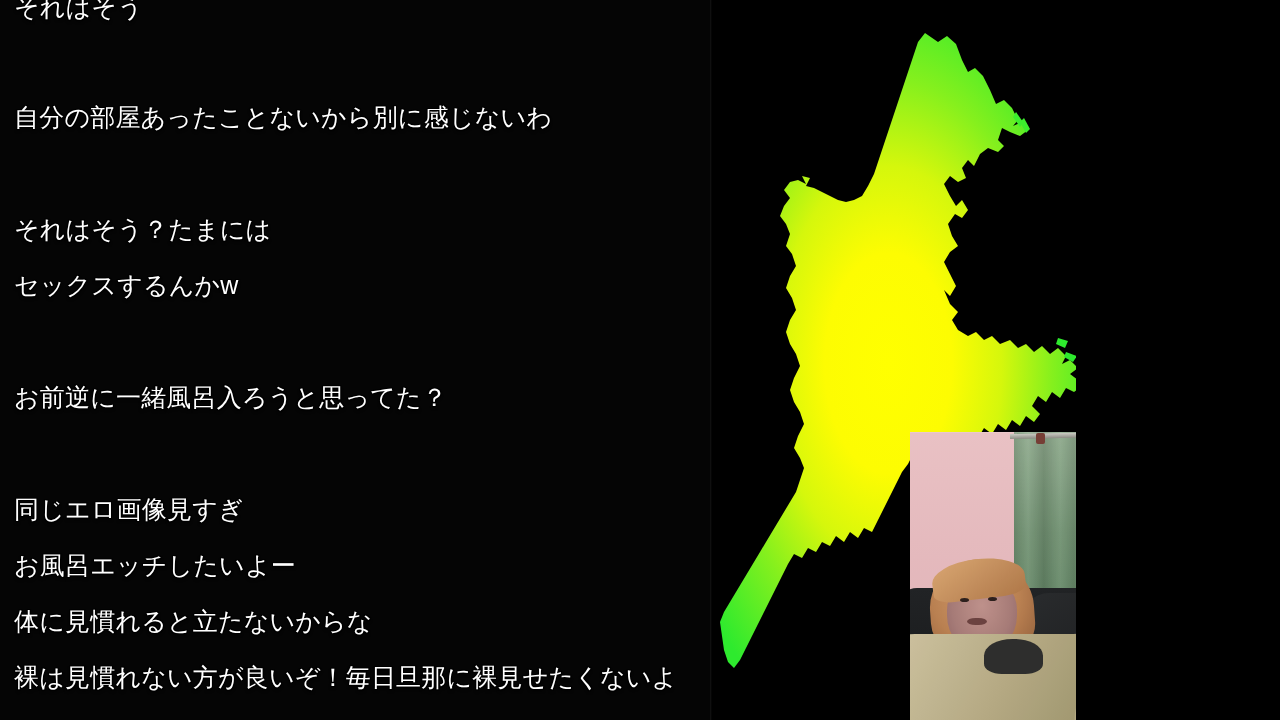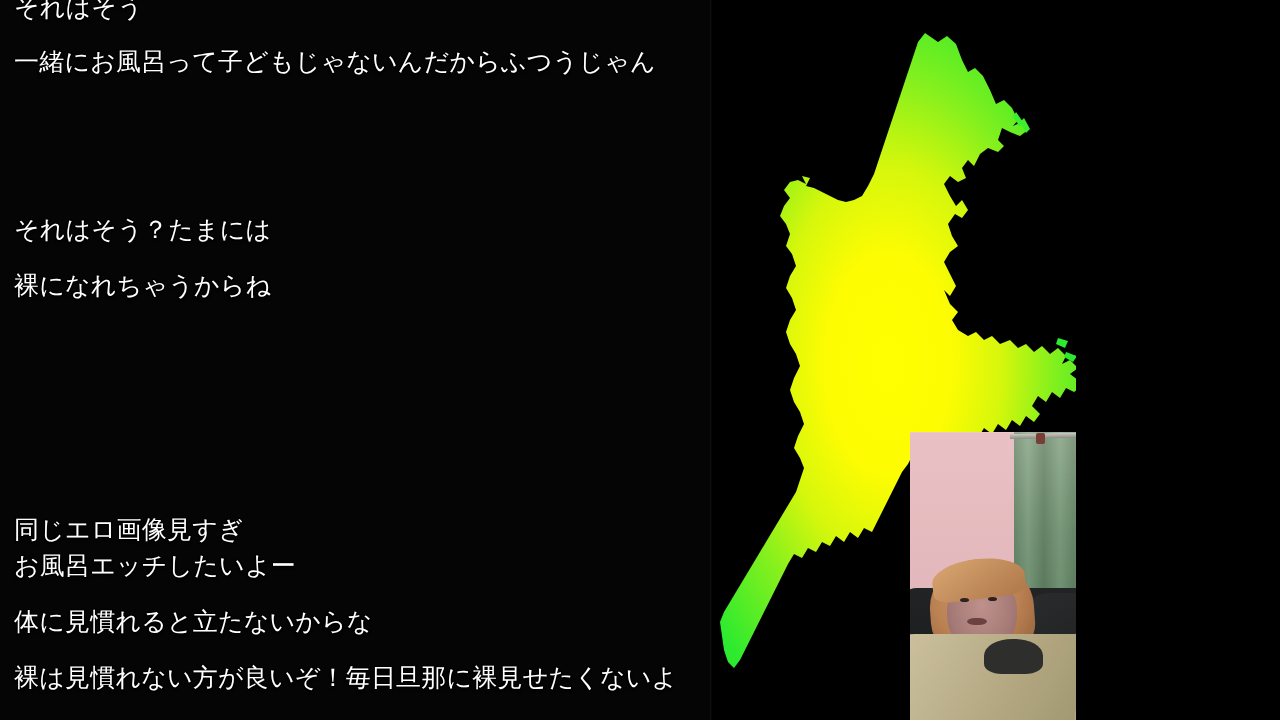--- a/index.html
+++ b/index.html
@@ -178,24 +178,25 @@
     pointer-events:none;
   }
 </style>
 </head>
 <body>
 
 <div id="stage">
 
   <div id="comment-panel">
     <div class="comment-line" style="top:-8px">それはそう</div>
-    <div class="comment-line" style="top:46px">一緒にお風呂って子どもじゃないんだからふつうじゃん</div>
+    <div class="comment-line" style="top:102px">自分の部屋あったことないから別に感じないわ</div>
     <div class="comment-line" style="top:214px">それはそう？たまには</div>
-    <div class="comment-line" style="top:270px">裸になれちゃうからね</div>
-    <div class="comment-line" style="top:514px">同じエロ画像見すぎ</div>
+    <div class="comment-line" style="top:270px">セックスするんかw</div>
+    <div class="comment-line" style="top:382px">お前逆に一緒風呂入ろうと思ってた？</div>
+    <div class="comment-line" style="top:494px">同じエロ画像見すぎ</div>
     <div class="comment-line" style="top:606px">体に見慣れると立たないからな</div>
     <div class="comment-line" style="top:550px">お風呂エッチしたいよー</div>
     <div class="comment-line" style="top:662px">裸は見慣れない方が良いぞ！毎日旦那に裸見せたくないよ</div>
   </div>
 
   <div id="panel-divider"></div>
 
   <div id="map-panel">
     <svg id="map-svg" viewBox="0 0 1280 720" preserveAspectRatio="none">
       <defs>

